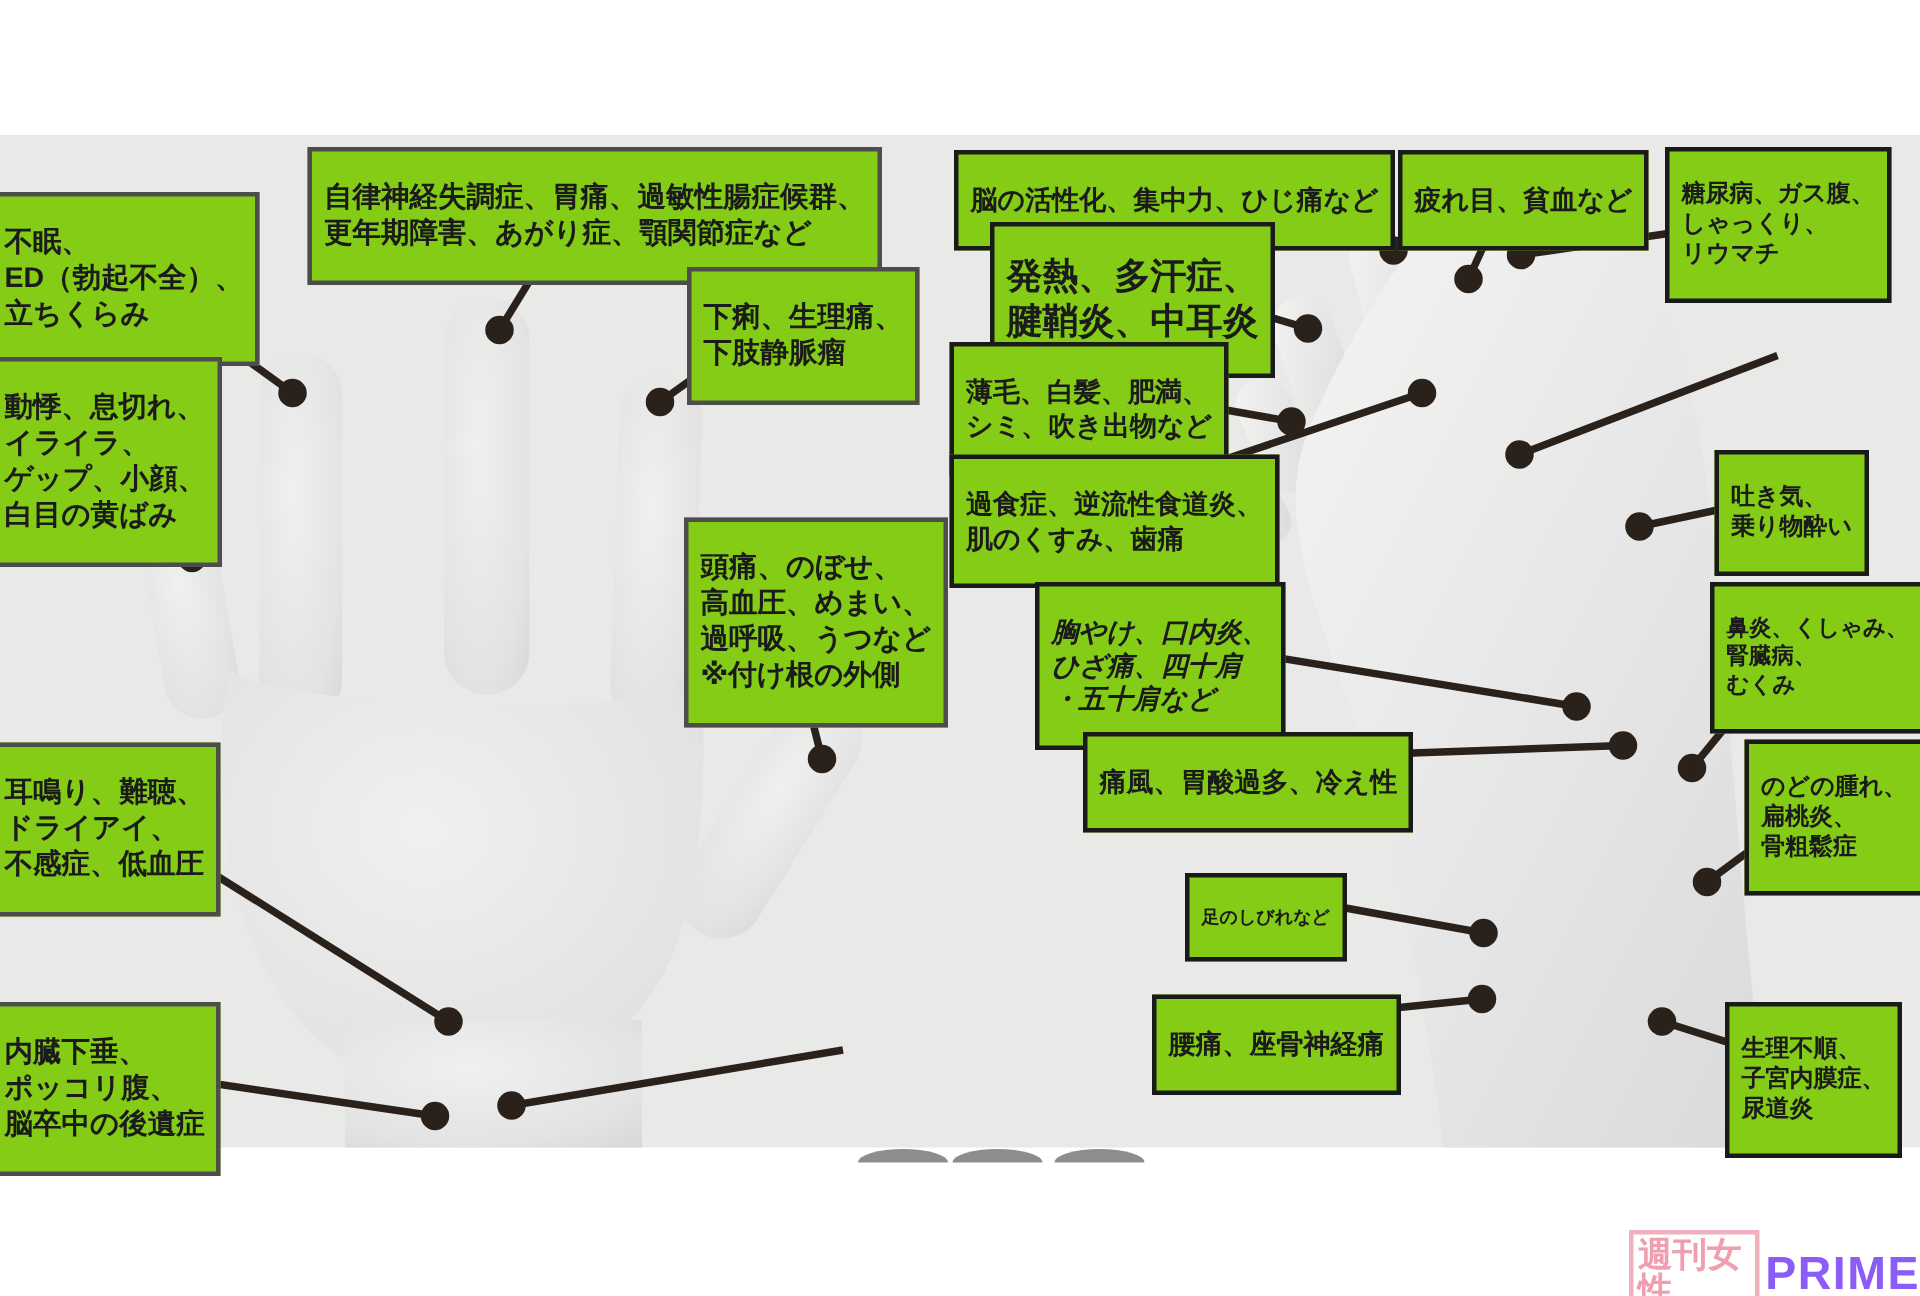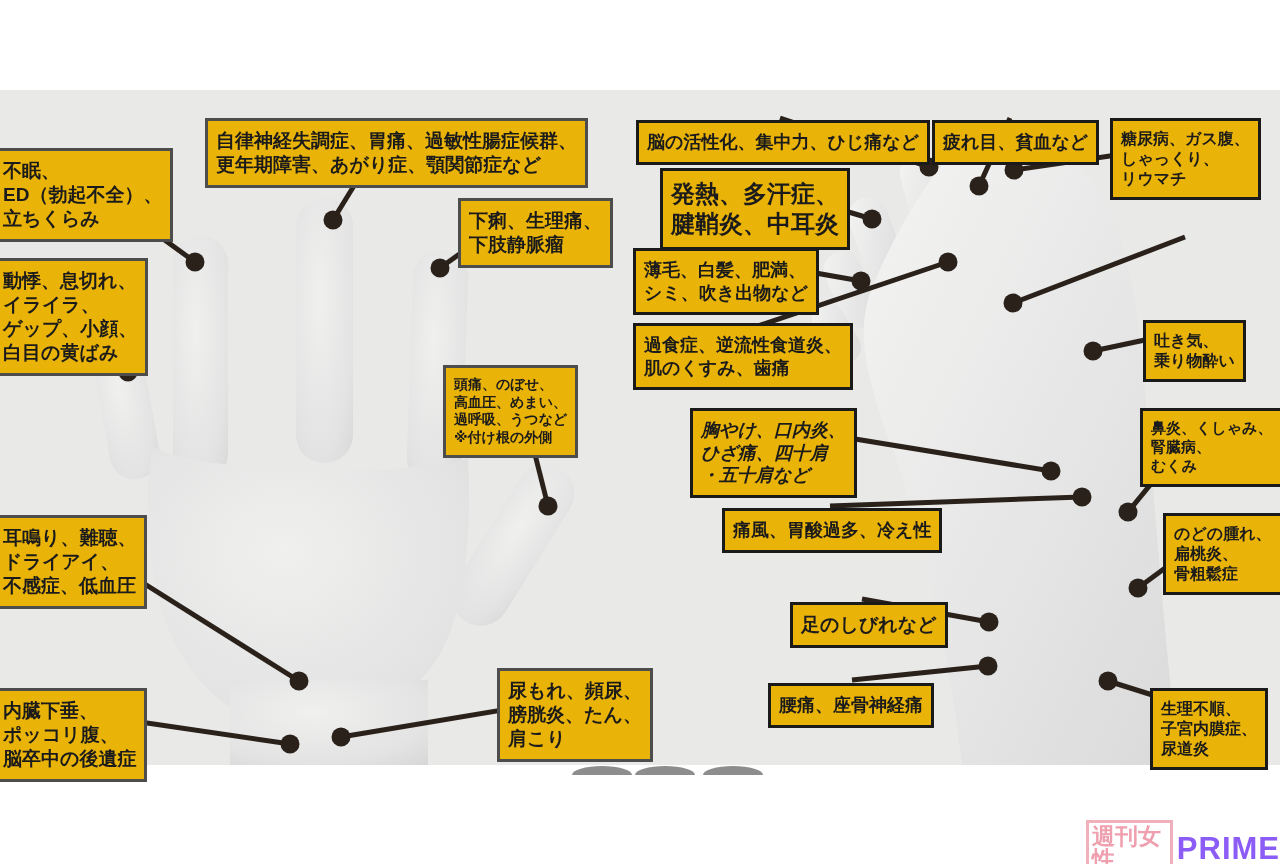--- a/index.html
+++ b/index.html
@@ -4,23 +4,23 @@
 <style>
   html,body{margin:0;padding:0;}
   #stage{
     position:relative;width:1280px;height:864px;overflow:hidden;background:#ffffff;
     font-family:"Liberation Sans","DejaVu Sans",sans-serif;
   }
   #gray-panel{position:absolute;left:0;top:90px;width:1280px;height:675px;background:#e9eae8;}
   #art{position:absolute;left:0;top:0;width:1280px;height:864px;}
   #callout-layer{position:absolute;left:0;top:0;width:1280px;height:864px;}
   .callout{
-    position:absolute;background:#eab308;border:3px solid #4d4d4d;
-    padding:8px 8px;line-height:1.26;font-weight:600;color:#1b1b1b;
-    white-space:nowrap;letter-spacing:0px;margin-top:20px;
+    position:absolute;background:#84cc16;border:3px solid #4d4d4d;
+    padding:19px 8px;line-height:1.26;font-weight:600;color:#1b1b1b;
+    white-space:nowrap;letter-spacing:0px;
   }
   .callout .line{display:block;}
   .side-foot{border-color:#1a1a1a;}
   #watermark{
     position:absolute;left:1086px;top:820px;display:flex;align-items:center;gap:4px;
     font-weight:700;
   }
   #watermark .boxed{
     border:3px solid #f0b1bd;color:#ef9fae;font-size:23px;line-height:1;
     padding:2px 3px;background:rgba(255,255,255,0.55);
@@ -136,41 +136,36 @@
         <span class="line">白目の黄ばみ</span>
       </div>
       <div class="callout side-hand" style="left: 205px; top: 98px; font-size: 19px;">
         <span class="line">自律神経失調症、胃痛、過敏性腸症候群、</span>
         <span class="line">更年期障害、あがり症、顎関節症など</span>
       </div>
       <div class="callout side-hand" style="left: 458px; top: 178px; font-size: 19px;">
         <span class="line">下痢、生理痛、</span>
         <span class="line">下肢静脈瘤</span>
       </div>
-      <div class="callout side-hand" style="left: 443px; top: 345px; font-size: 14px;">
+      <div class="callout side-hand" style="left: 456px; top: 345px; font-size: 19px;">
         <span class="line">頭痛、のぼせ、</span>
         <span class="line">高血圧、めまい、</span>
         <span class="line">過呼吸、うつなど</span>
         <span class="line">※付け根の外側</span>
       </div>
       <div class="callout side-hand" style="left: -8px; top: 495px; font-size: 19px;">
         <span class="line">耳鳴り、難聴、</span>
         <span class="line">ドライアイ、</span>
         <span class="line">不感症、低血圧</span>
       </div>
       <div class="callout side-hand" style="left: -8px; top: 668px; font-size: 19px;">
         <span class="line">内臓下垂、</span>
         <span class="line">ポッコリ腹、</span>
         <span class="line">脳卒中の後遺症</span>
       </div>
-      <div class="callout side-hand" style="left: 497px; top: 648px; font-size: 19px;">
-        <span class="line">尿もれ、頻尿、</span>
-        <span class="line">膀胱炎、たん、</span>
-        <span class="line">肩こり</span>
-      </div>
       <div class="callout side-foot" style="left: 636px; top: 100px; font-size: 18px;">
         <span class="line">脳の活性化、集中力、ひじ痛など</span>
       </div>
       <div class="callout side-foot" style="left: 932px; top: 100px; font-size: 18px;">
         <span class="line">疲れ目、貧血など</span>
       </div>
       <div class="callout side-foot" style="left: 1110px; top: 98px; font-size: 16px;">
         <span class="line">糖尿病、ガス腹、</span>
         <span class="line">しゃっくり、</span>
         <span class="line">リウマチ</span>
@@ -202,21 +197,21 @@
       <div class="callout side-foot" style="left: 1140px; top: 388px; font-size: 15px;">
         <span class="line">鼻炎、くしゃみ、</span>
         <span class="line">腎臓病、</span>
         <span class="line">むくみ</span>
       </div>
       <div class="callout side-foot" style="left: 1163px; top: 493px; font-size: 16px;">
         <span class="line">のどの腫れ、</span>
         <span class="line">扁桃炎、</span>
         <span class="line">骨粗鬆症</span>
       </div>
-      <div class="callout side-foot" style="left: 790px; top: 582px; font-size: 19px;">
+      <div class="callout side-foot" style="left: 790px; top: 582px; font-size: 12px;">
         <span class="line">足のしびれなど</span>
       </div>
       <div class="callout side-foot" style="left: 1150px; top: 668px; font-size: 16px;">
         <span class="line">生理不順、</span>
         <span class="line">子宮内膜症、</span>
         <span class="line">尿道炎</span>
       </div>
       <div class="callout side-foot" style="left: 768px; top: 663px; font-size: 18px;">
         <span class="line">腰痛、座骨神経痛</span>
       </div>

